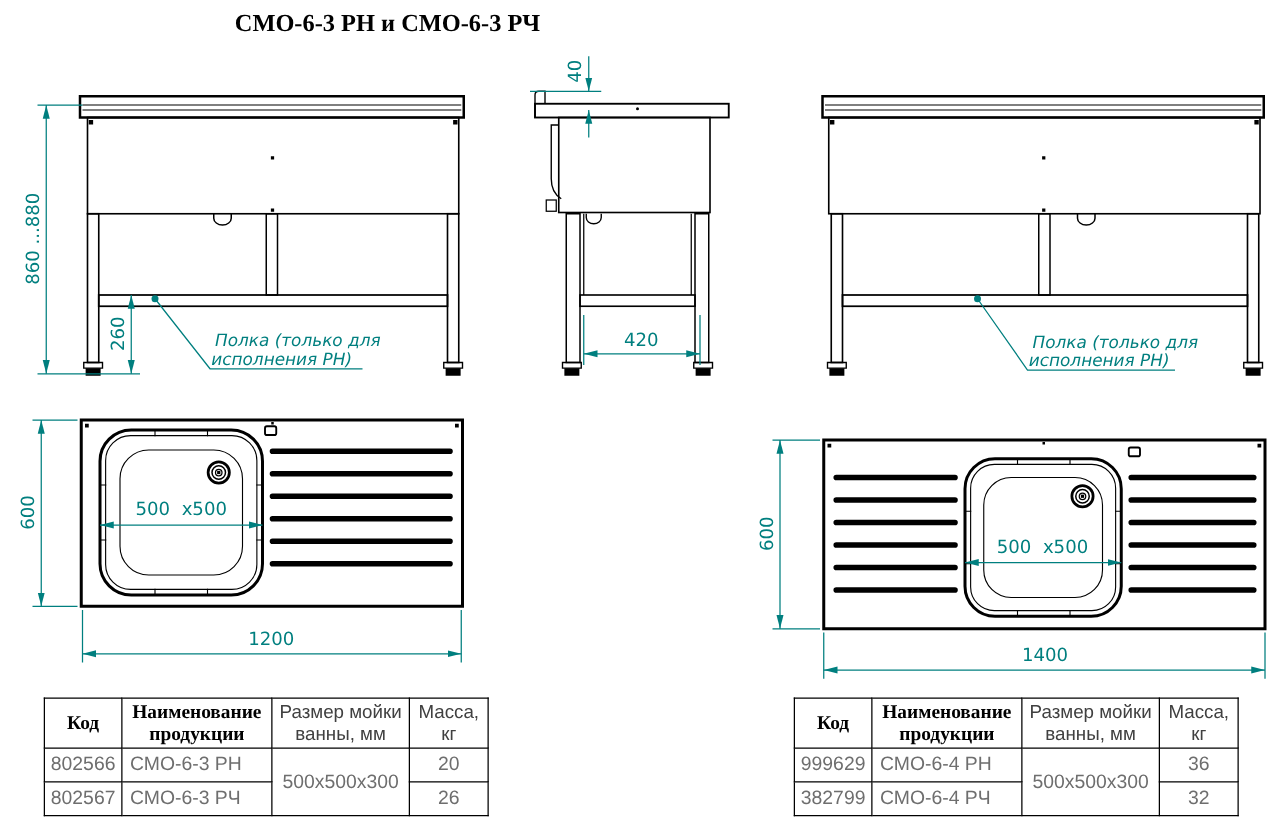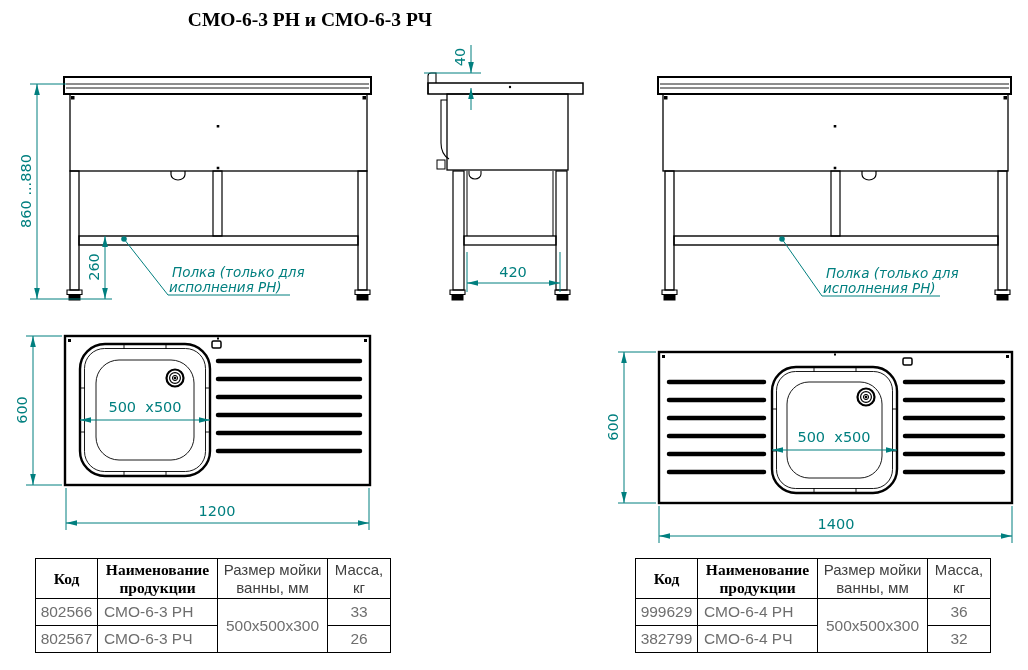--- a/index.html
+++ b/index.html
@@ -206,21 +206,21 @@
 продукции</td>
         <td class="h-sans">Размер мойки
 ванны, мм</td>
         <td class="h-sans">Масса,
 кг</td>
       </tr>
       <tr class="row">
         <td class="c">802566</td>
         <td class="c al">СМО-6-3 РН</td>
         <td class="c" rowspan="2">500х500х300</td>
-        <td class="c">33</td>
+        <td class="c">20</td>
       </tr>
       <tr class="row">
         <td class="c">802567</td>
         <td class="c al">СМО-6-3 РЧ</td>
         <td class="c">26</td>
       </tr>
     </tbody>
   </table>
 
   <table class="spec" style="left:635px;top:558px;width:355px">

